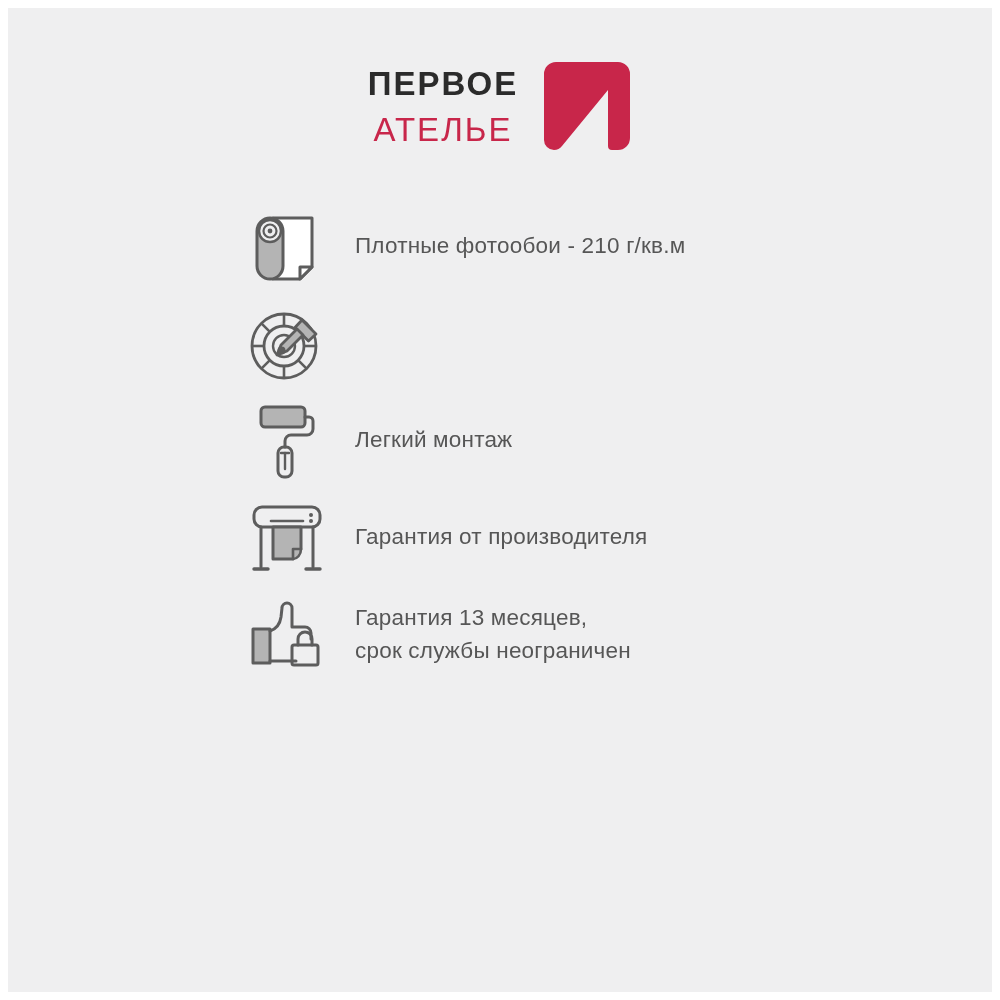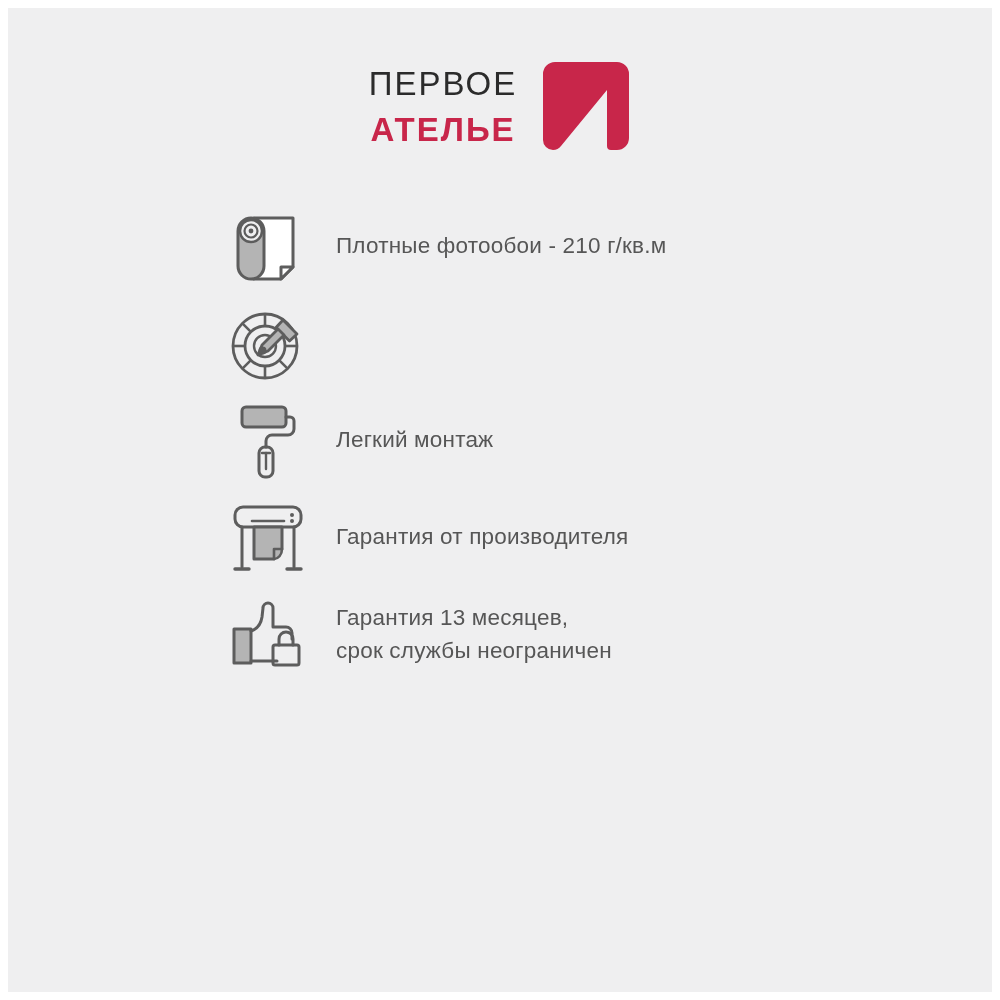--- a/index.html
+++ b/index.html
@@ -49,28 +49,28 @@
     gap: 24px;
   }
   .logo-words {
     display: flex;
     flex-direction: column;
     align-items: center;
     line-height: 1;
   }
   .logo-word-top {
     font-size: 33px;
-    font-weight: normal;
+    font-weight: bold;
     letter-spacing: 2.0px;
     color: #2b2b2b;
     white-space: nowrap;
   }
   .logo-word-bottom {
     font-size: 33px;
-    font-weight: bold;
+    font-weight: normal;
     letter-spacing: 2.0px;
     color: #c8264a;
     white-space: nowrap;
     margin-top: 13px;
   }
   .logo-mark {
     width: 90px;
     height: 92px;
     flex: 0 0 auto;
     display: block;
@@ -82,20 +82,21 @@
     left: 0;
     top: 190px;
     width: 984px;
   }
   .feature-row {
     display: flex;
     align-items: center;
     height: 97px;
     padding-left: 218px;
     box-sizing: border-box;
+    margin-left: 19px;
   }
   .feature-icon {
     width: 84px;
     flex: 0 0 84px;
     display: flex;
     align-items: center;
     justify-content: center;
   }
   .feature-icon svg {
     display: block;

